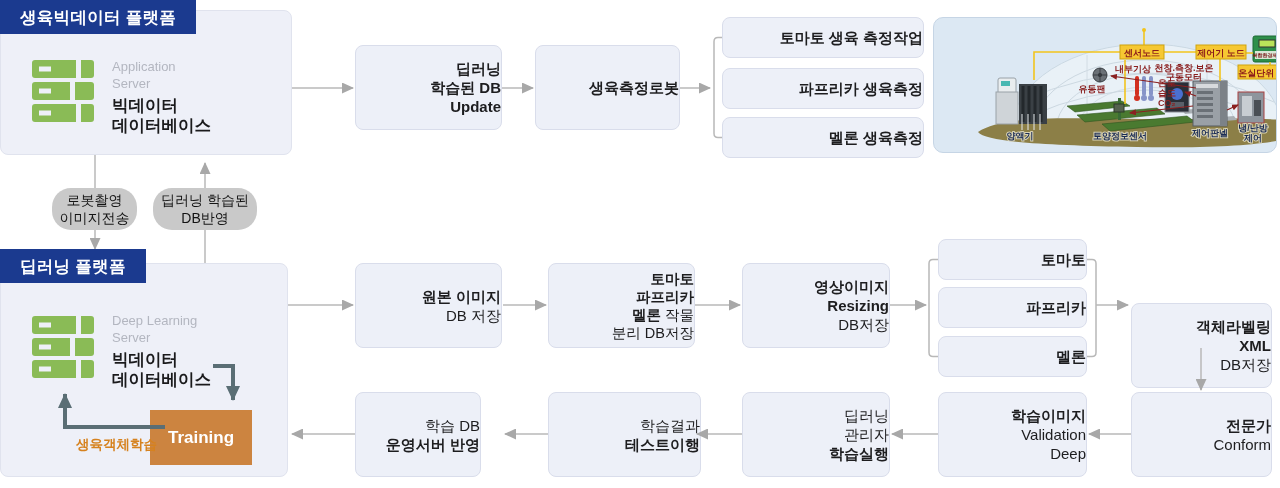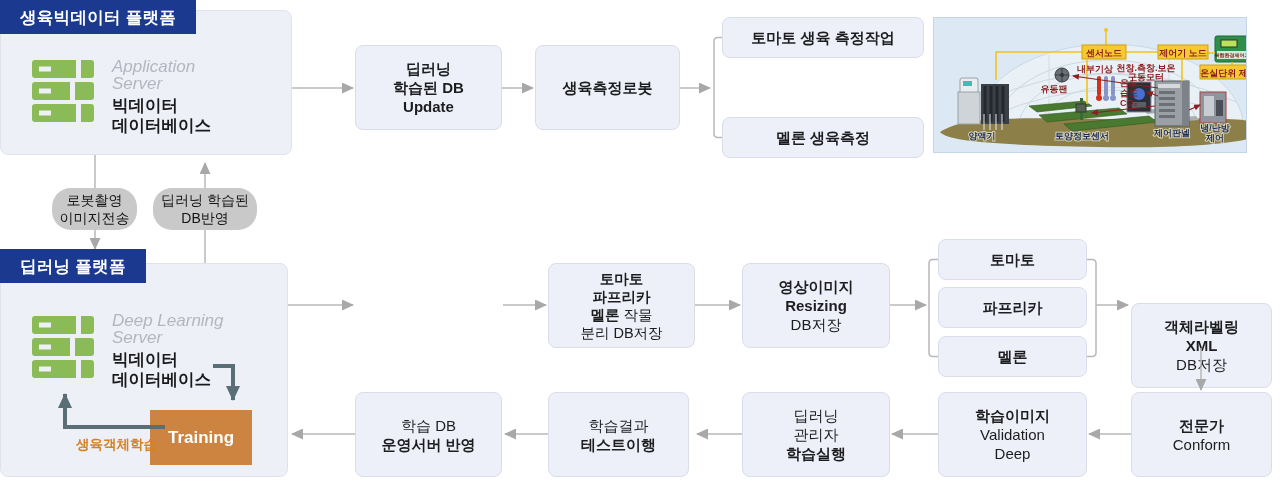--- a/index.html
+++ b/index.html
@@ -5,39 +5,39 @@
   * { margin:0; padding:0; box-sizing:border-box; }
   body { background:#ffffff; font-family:"Liberation Sans","DejaVu Sans",sans-serif; }
   #stage { position:relative; width:1280px; height:488px; background:#ffffff; overflow:hidden; }
 
   .hdr { position:absolute; background:#1b3a8f; color:#ffffff; font-weight:bold;
          font-size:16.5px; height:34px; line-height:34px; padding:0 20px; z-index:6; letter-spacing:.3px; }
 
   .plat { position:absolute; background:#eef0f8; border:1px solid #e0e3ee; border-radius:8px; z-index:1; }
 
   .box { position:absolute; background:#edf0f8; border:1px solid #d9ddeb; border-radius:8px;
-         display:flex; flex-direction:column; align-items:center; justify-content:center;
+         display:flex; flex-direction:column; align-items:flex-end; justify-content:center;
          text-align:center; font-size:15px; line-height:19px; color:#1d1d1f; z-index:2; }
   .b { font-weight:bold; }
 
   .gbox { position:absolute; background:#c9c9c9; color:#141414; font-size:14px; line-height:18px;
           display:flex; flex-direction:column; align-items:center; justify-content:center;
           text-align:center; z-index:4;border-radius:19px; }
 
   .server-text { position:absolute; z-index:2; }
-  .server-role { font-size:17px; line-height:17px; color:#b3b6c0;font-style:italic; }
+  .server-role { font-size:13px; line-height:17px; color:#b3b6c0; }
   .server-name { font-size:16.5px; line-height:20px; font-weight:bold; color:#1a1a1c; margin-top:3px; }
 
   .training { position:absolute; left:150px; top:410px; width:102px; height:55px; background:#cc8440;
               color:#ffffff; font-weight:bold; font-size:17px; display:flex; align-items:center;
               justify-content:center; z-index:3; }
   .loop-label { position:absolute; left:76px; top:436px; color:#d6821f; font-weight:bold; font-size:13.5px; z-index:3; }
 
-  .gh { position:absolute; left:933px; top:17px; width:314px; height:136px; background:#dce8f3;
-        border:1px solid #c6d5e5; border-radius:0; overflow:hidden; z-index:2; }
+  .gh { position:absolute; left:933px; top:17px; width:344px; height:136px; background:#dce8f3;
+        border:1px solid #c6d5e5; border-radius:10px; overflow:hidden; z-index:2;padding-left:38px; }
 
   svg.layer { position:absolute; left:0; top:0; pointer-events:none; }
   #under { z-index:0; }
   #over  { z-index:5; }
 </style>
 </head>
 <body>
 
 <div id="stage">
 
@@ -158,20 +158,23 @@
     <div class="b">딥러닝</div>
     <div class="b">학습된 DB</div>
     <div class="b">Update</div>
   </div>
   <div class="box" style="left:535px;top:45px;width:145px;height:85px;">
     <div class="b">생육측정로봇</div>
   </div>
   <div class="box" style="left:722px;top:17px;width:202px;height:41px;">
     <div class="b">토마토 생육 측정작업</div>
   </div>
+  <div class="box" style="left:722px;top:68px;width:202px;height:41px;">
+    <div class="b">파프리카 생육측정</div>
+  </div>
   <div class="box" style="left:722px;top:117px;width:202px;height:41px;">
     <div class="b">멜론 생육측정</div>
   </div>
 
   <div class="gh">
     <svg width="344" height="136" viewBox="0 0 344 136">
       <defs>
         <marker id="ar" markerUnits="userSpaceOnUse" markerWidth="7" markerHeight="6" refX="6" refY="3" orient="auto">
           <path d="M0,0 L7,3 L0,6 Z" fill="#8b2020"></path>
         </marker>
@@ -314,20 +317,24 @@
       <g font-size="9" font-weight="bold" fill="#1b2c55" style="paint-order:stroke" stroke="#d8d2b4" stroke-width="2">
         <text x="48" y="121" text-anchor="middle">양액기</text>
         <text x="148" y="121" text-anchor="middle">토양정보센서</text>
         <text x="238" y="118" text-anchor="middle">제어판넬</text>
         <text x="281" y="113" text-anchor="middle">냉/난방</text>
         <text x="281" y="123" text-anchor="middle">제어</text>
       </g>
     </svg>
   </div>
 
+  <div class="box" style="left:355px;top:263px;width:147px;height:85px;">
+    <div class="b">원본 이미지</div>
+    <div>DB 저장</div>
+  </div>
   <div class="box" style="left:548px;top:263px;width:147px;height:85px;font-size:14.5px;line-height:18px;">
     <div class="b">토마토</div>
     <div class="b">파프리카</div>
     <div><span class="b">멜론</span><span> 작물</span></div>
     <div>분리 DB저장</div>
   </div>
   <div class="box" style="left:742px;top:263px;width:148px;height:85px;">
     <div class="b">영상이미지</div>
     <div class="b">Resizing</div>
     <div>DB저장</div>
@@ -340,25 +347,25 @@
   </div>
   <div class="box" style="left:938px;top:336px;width:149px;height:41px;">
     <div class="b">멜론</div>
   </div>
   <div class="box" style="left:1131px;top:263px;width:141px;height:85px;margin-top:40px;">
     <div class="b">객체라벨링</div>
     <div class="b">XML</div>
     <div>DB저장</div>
   </div>
 
-  <div class="box" style="left:355px;top:392px;width:147px;height:85px;">
+  <div class="box" style="left:355px;top:392px;width:126px;height:85px;">
     <div>학습 DB</div>
     <div class="b">운영서버 반영</div>
   </div>
-  <div class="box" style="left:548px;top:392px;width:141px;height:85px;">
+  <div class="box" style="left:548px;top:392px;width:153px;height:85px;">
     <div>학습결과</div>
     <div class="b">테스트이행</div>
   </div>
   <div class="box" style="left:742px;top:392px;width:148px;height:85px;">
     <div>딥러닝</div>
     <div>관리자</div>
     <div class="b">학습실행</div>
   </div>
   <div class="box" style="left:938px;top:392px;width:149px;height:85px;">
     <div class="b">학습이미지</div>

